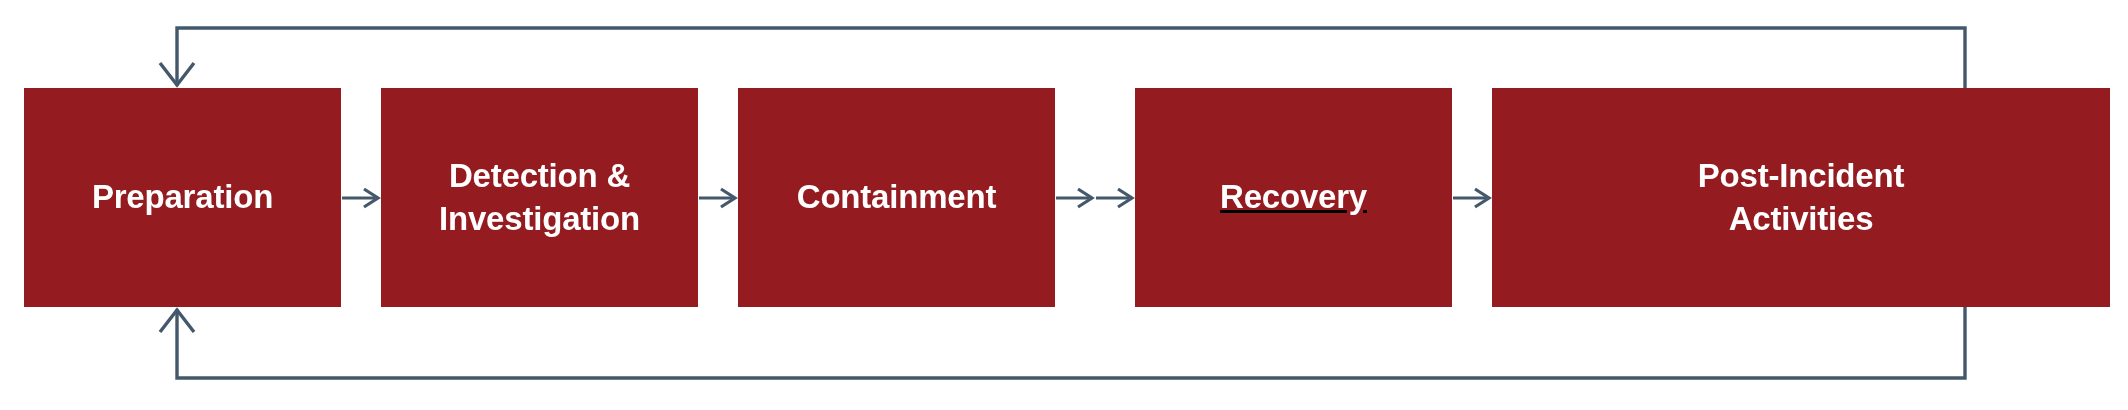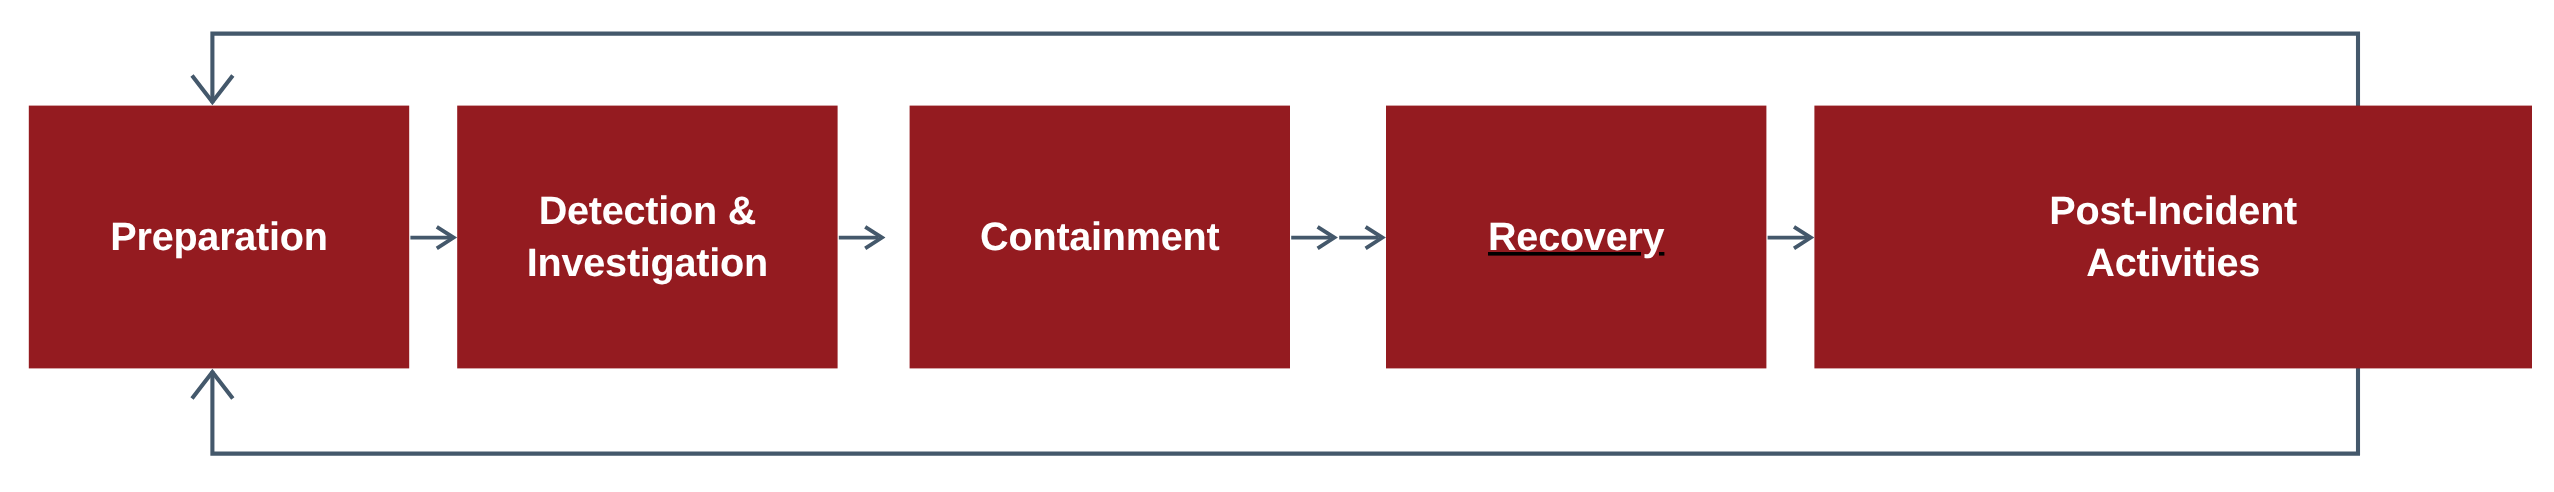--- a/index.html
+++ b/index.html
@@ -97,21 +97,21 @@
 Investigation</span>
     </div>
 
     <div class="connector">
       <svg width="40" height="22" viewBox="0 0 40 22" xmlns="http://www.w3.org/2000/svg">
         <line x1="1" y1="11" x2="34" y2="11" stroke="#44586B" stroke-width="3.2" stroke-linecap="butt"></line>
         <path d="M 23 2 L 37 11 L 23 20" fill="none" stroke="#44586B" stroke-width="3.2" stroke-linejoin="miter"></path>
       </svg>
     </div>
 
-    <div class="stage-box" style="flex: 0 0 317px; margin-left: 20px;">
+    <div class="stage-box" style="flex: 0 0 317px;">
       <span class="stage-label">Containment</span>
     </div>
 
     <div class="connector">
       <svg width="40" height="22" viewBox="0 0 40 22" xmlns="http://www.w3.org/2000/svg">
         <line x1="1" y1="11" x2="34" y2="11" stroke="#44586B" stroke-width="3.2" stroke-linecap="butt"></line>
         <path d="M 23 2 L 37 11 L 23 20" fill="none" stroke="#44586B" stroke-width="3.2" stroke-linejoin="miter"></path>
       </svg>
     </div>
 

